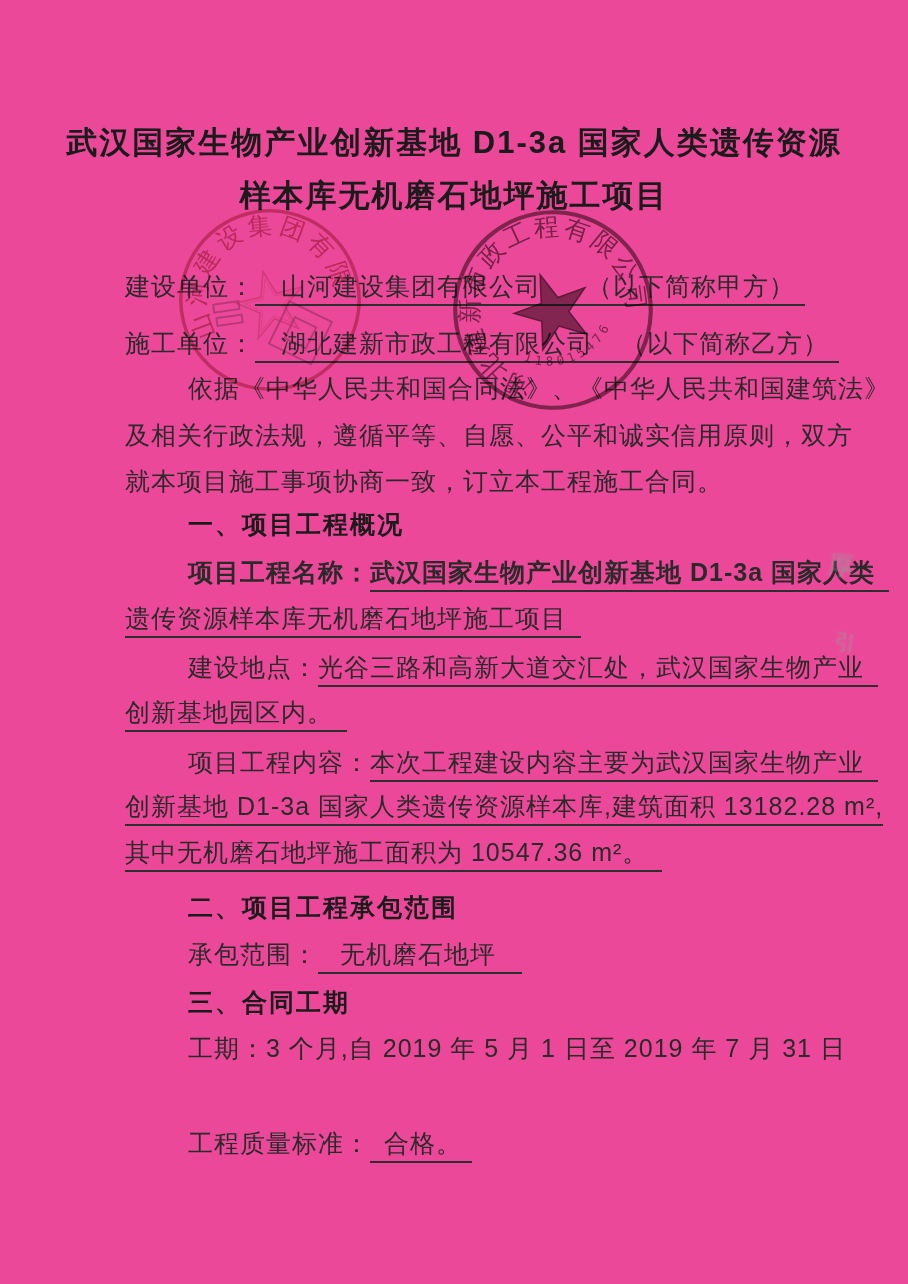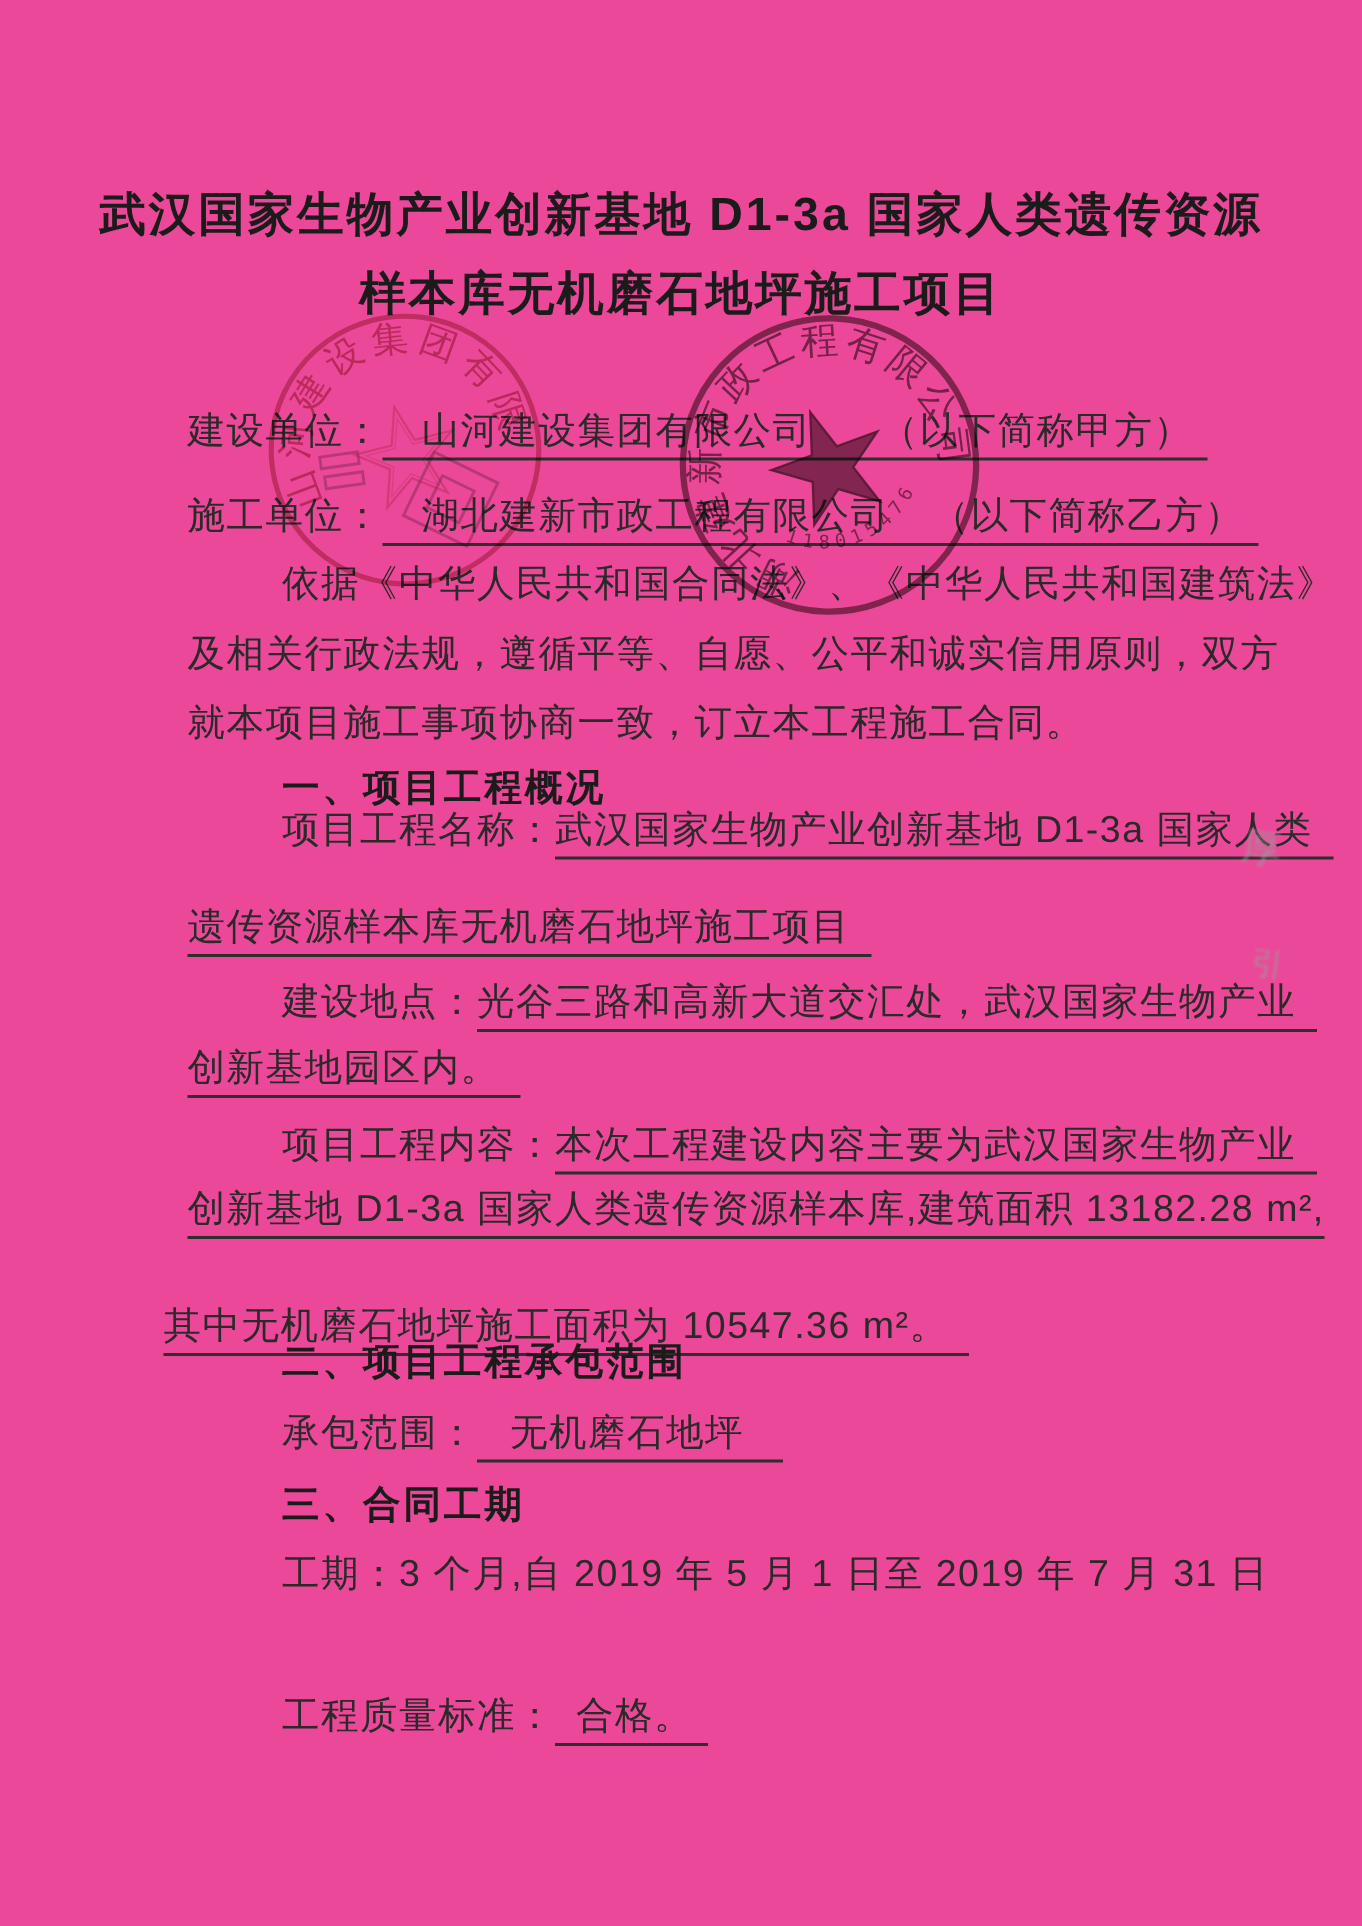--- a/index.html
+++ b/index.html
@@ -64,41 +64,41 @@
   <div class="line" style="top:327px;left:125px;">
     <span class="lbl">施工单位：</span><span class="u party-u"><span>湖北建新市政工程有限公司</span><span class="gap-b"></span><span>（以下简称乙方）</span></span>
   </div>
 
   <div class="line" style="top:372px;left:188px;">依据《中华人民共和国合同法》、《中华人民共和国建筑法》</div>
   <div class="line" style="top:419px;left:125px;">及相关行政法规，遵循平等、自愿、公平和诚实信用原则，双方</div>
   <div class="line" style="top:465px;left:125px;">就本项目施工事项协商一致，订立本工程施工合同。</div>
 
   <div class="line heading" style="top:508px;left:188px;">一、项目工程概况</div>
 
-  <div class="line" style="top:536px;left:188px;">
+  <div class="line" style="top:556px;left:188px;font-weight:bold;">
     <span class="lbl">项目工程名称：</span><span class="u tail">武汉国家生物产业创新基地 D1-3a 国家人类</span>
   </div>
   <div class="line" style="top:604px;left:125px;">
     <span class="u tail">遗传资源样本库无机磨石地坪施工项目</span>
   </div>
 
   <div class="line" style="top:651px;left:188px;">
     <span class="lbl">建设地点：</span><span class="u tail">光谷三路和高新大道交汇处，武汉国家生物产业</span>
   </div>
   <div class="line" style="top:698px;left:125px;">
     <span class="u tail">创新基地园区内。</span>
   </div>
 
   <div class="line" style="top:746px;left:188px;">
     <span class="lbl">项目工程内容：</span><span class="u tail">本次工程建设内容主要为武汉国家生物产业</span>
   </div>
   <div class="line" style="top:792px;left:125px;">
     <span class="u">创新基地 D1-3a 国家人类遗传资源样本库,建筑面积 13182.28 m²,</span>
   </div>
-  <div class="line" style="top:838px;left:109px;margin-top:32px;">
+  <div class="line" style="top:838px;left:125px;">
     <span class="u tail">其中无机磨石地坪施工面积为 10547.36 m²。</span>
   </div>
 
   <div class="line heading" style="top:891px;left:188px;">二、项目工程承包范围</div>
   <div class="line" style="top:938px;left:188px;">
     <span class="lbl">承包范围：</span><span class="u pad-sm">无机磨石地坪</span>
   </div>
 
   <div class="line heading" style="top:986px;left:188px;">三、合同工期</div>
   <div class="line" style="top:1032px;left:188px;">工期：3 个月,自 2019 年 5 月 1 日至 2019 年 7 月 31 日</div>

